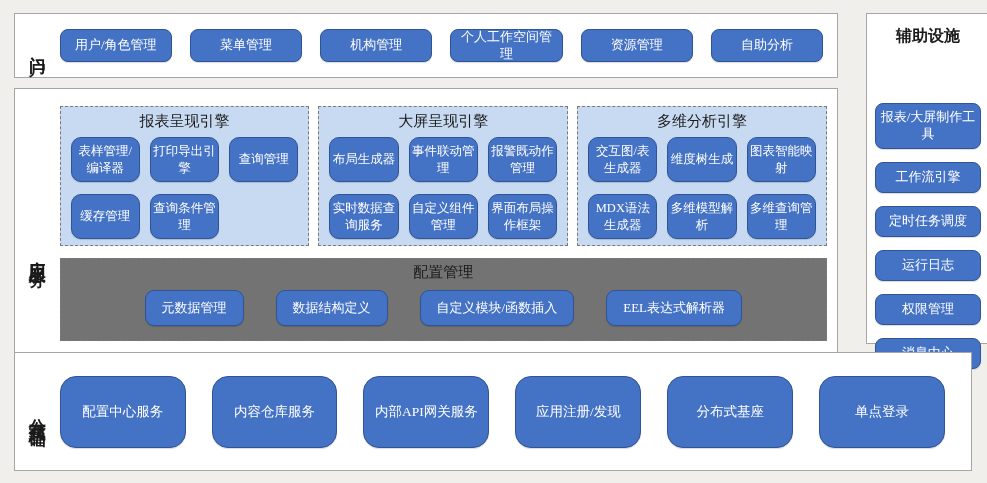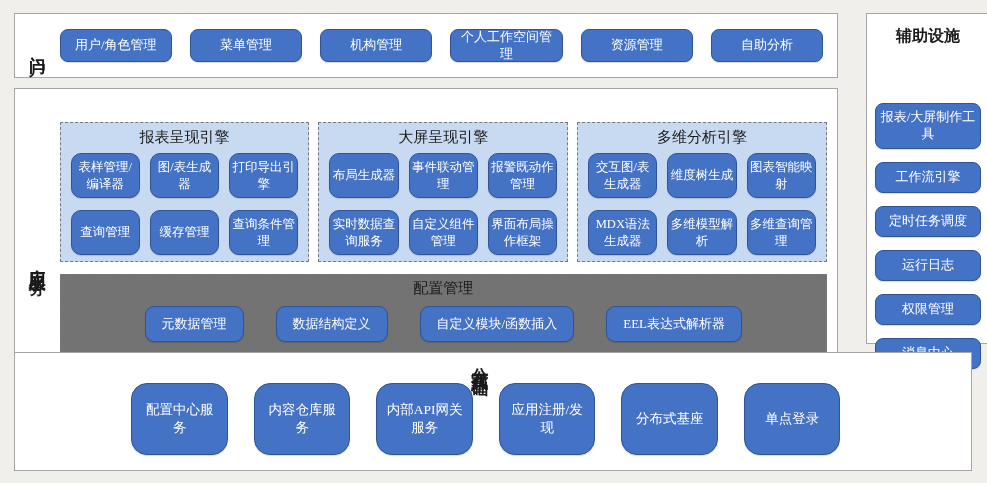--- a/index.html
+++ b/index.html
@@ -16,22 +16,22 @@
   .panel{
     position:absolute;
     background:#ffffff;
     border:1px solid #a6a6a6;
     box-sizing:border-box;
     display:flex;
     align-items:center;
   }
   #portal-panel{left:14px;top:13px;width:824px;height:65px;padding:0 14px 0 12px;}
   #aux-panel{left:866px;top:13px;width:124px;height:331px;flex-direction:column;align-items:center;padding:8px 8px 10px;}
-  #app-panel{left:14px;top:88px;width:824px;height:332px;padding:16px 10px 0 12px;}
-  #dist-panel{left:14px;top:352px;width:958px;height:119px;padding:0 26px 0 12px;flex-direction:column;}
+  #app-panel{left:14px;top:88px;width:824px;height:332px;padding:0 10px 0 12px;}
+  #dist-panel{left:14px;top:352px;width:958px;height:119px;padding:0 26px 0 12px;}
 
   .vlabel{
     writing-mode:vertical-rl;
     text-orientation:upright;
     font-weight:bold;
     font-size:17px;
     letter-spacing:3px;
     line-height:1.1;
     flex:0 0 auto;
     margin-right:14px;
@@ -135,21 +135,20 @@
 
   <div class="panel" id="app-panel">
     <div class="vlabel">应用服务</div>
     <div class="app-body">
       <div class="engine-row">
 
         <div class="engine">
           <div class="engine-title">报表呈现引擎</div>
           <div class="engine-grid">
             <div class="btn">表样管理/编译器</div>
-            <div class="btn">图/表生成器</div>
             <div class="btn">打印导出引擎</div>
             <div class="btn">查询管理</div>
             <div class="btn">缓存管理</div>
             <div class="btn">查询条件管理</div>
           </div>
         </div>
 
         <div class="engine">
           <div class="engine-title">大屏呈现引擎</div>
           <div class="engine-grid">

